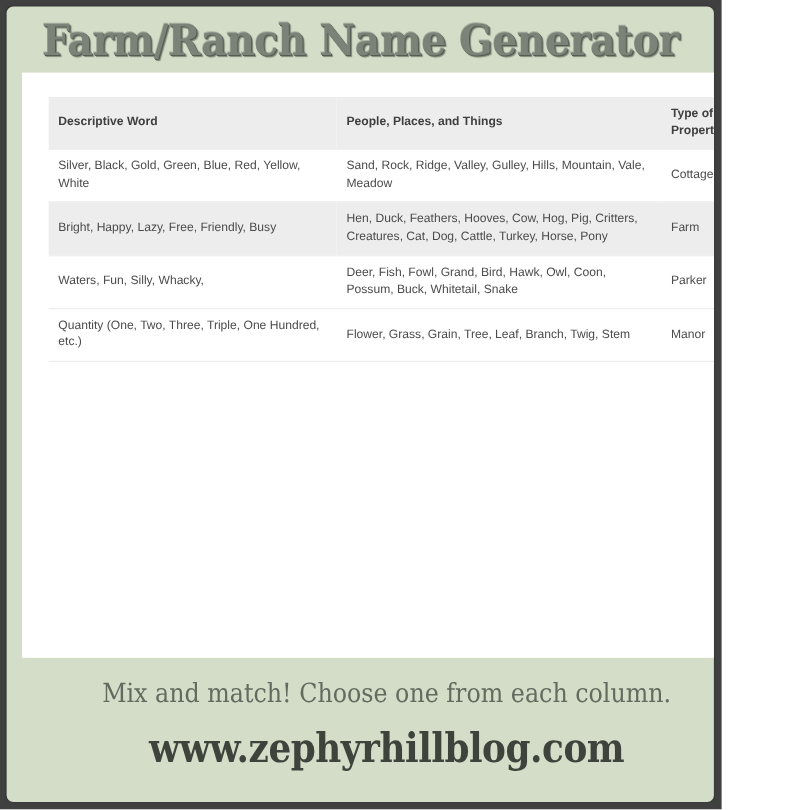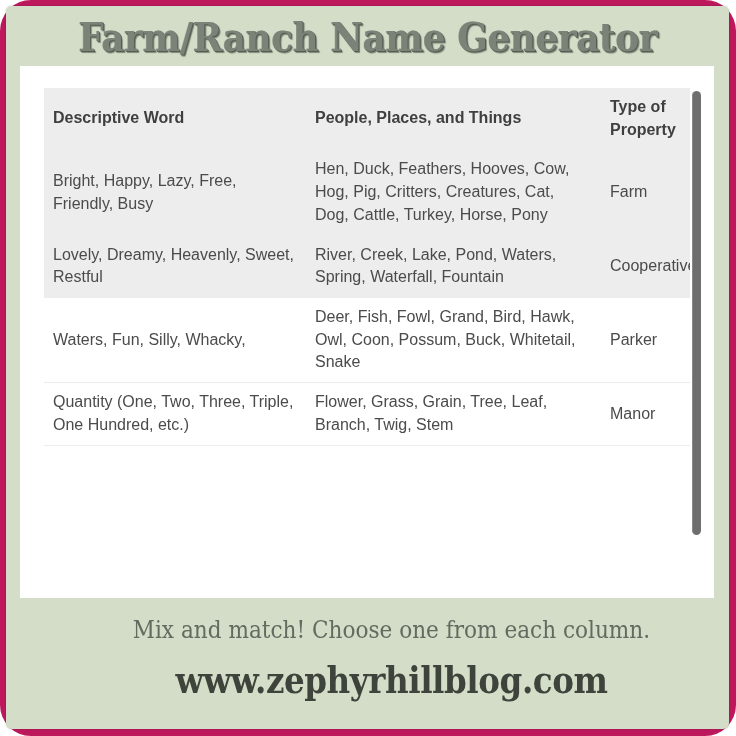--- a/index.html
+++ b/index.html
@@ -7,26 +7,25 @@
     padding: 0;
     width: 736px;
     height: 736px;
     overflow: hidden;
     background: #ffffff;
     font-family: "Liberation Sans", sans-serif;
   }
 
   #poster {
     position: relative;
-    width: 736px;
+    width: 656px;
     height: 736px;
     box-sizing: border-box;
     padding: 6px 7px 7px 6px;
-    background: #be185d;
-    border-radius: 31px;
+    background: #404040;
   }
 
   .green-panel {
     position: relative;
     width: 100%;
     height: 100%;
     box-sizing: border-box;
     background: #d3ddc7;
     border-radius: 6px;
     box-shadow: 0 0 2px rgba(0,0,0,0.30);
@@ -75,21 +74,21 @@
     top: 22px;
     width: 646px;
     height: 496px;
     overflow: hidden;
   }
 
   table.gen-table {
     border-collapse: collapse;
     width: 646px;
     table-layout: fixed;
-    font-size: 16px;
+    font-size: 11px;
     color: #4a4a4a;
   }
   table.gen-table col.c1 { width: 262px; }
   table.gen-table col.c2 { width: 295px; }
   table.gen-table col.c3 { width: 89px; }
 
   table.gen-table th,
   table.gen-table td {
     padding: 8px 9px 8px 9px;
     vertical-align: middle;
@@ -184,30 +183,30 @@
             <tr class="shade rowline">
               <th>Descriptive Word</th>
               <th class="cell-sep">People, Places, and Things</th>
               <th class="cell-sep">
                 <span>Type of</span><br>
                 <span>Property</span>
               </th>
             </tr>
           </thead>
           <tbody>
+            <tr class="plain rowline">
+              <td>Silver, Black, Gold, Green, Blue, Red, Yellow, White</td>
+              <td class="cell-sep">Sand, Rock, Ridge, Valley, Gulley, Hills, Mountain, Vale, Meadow</td>
+              <td class="cell-sep">Cottages</td>
+            </tr>
             <tr class="shade rowline">
               <td>Bright, Happy, Lazy, Free, Friendly, Busy</td>
               <td class="cell-sep">Hen, Duck, Feathers, Hooves, Cow, Hog, Pig, Critters, Creatures, Cat, Dog, Cattle, Turkey, Horse, Pony</td>
               <td class="cell-sep">Farm</td>
             </tr>
-            <tr class="shade rowline">
-              <td>Lovely, Dreamy, Heavenly, Sweet, Restful</td>
-              <td class="cell-sep">River, Creek, Lake, Pond, Waters, Spring, Waterfall, Fountain</td>
-              <td class="cell-sep">Cooperative</td>
-            </tr>
             <tr class="plain rowline">
               <td>Waters, Fun, Silly, Whacky,</td>
               <td class="cell-sep">Deer, Fish, Fowl, Grand, Bird, Hawk, Owl, Coon, Possum, Buck, Whitetail, Snake</td>
               <td class="cell-sep">Parker</td>
             </tr>
             <tr class="plain rowline">
               <td>Quantity (One, Two, Three, Triple, One Hundred, etc.)</td>
               <td class="cell-sep">Flower, Grass, Grain, Tree, Leaf, Branch, Twig, Stem</td>
               <td class="cell-sep">Manor</td>
             </tr>

